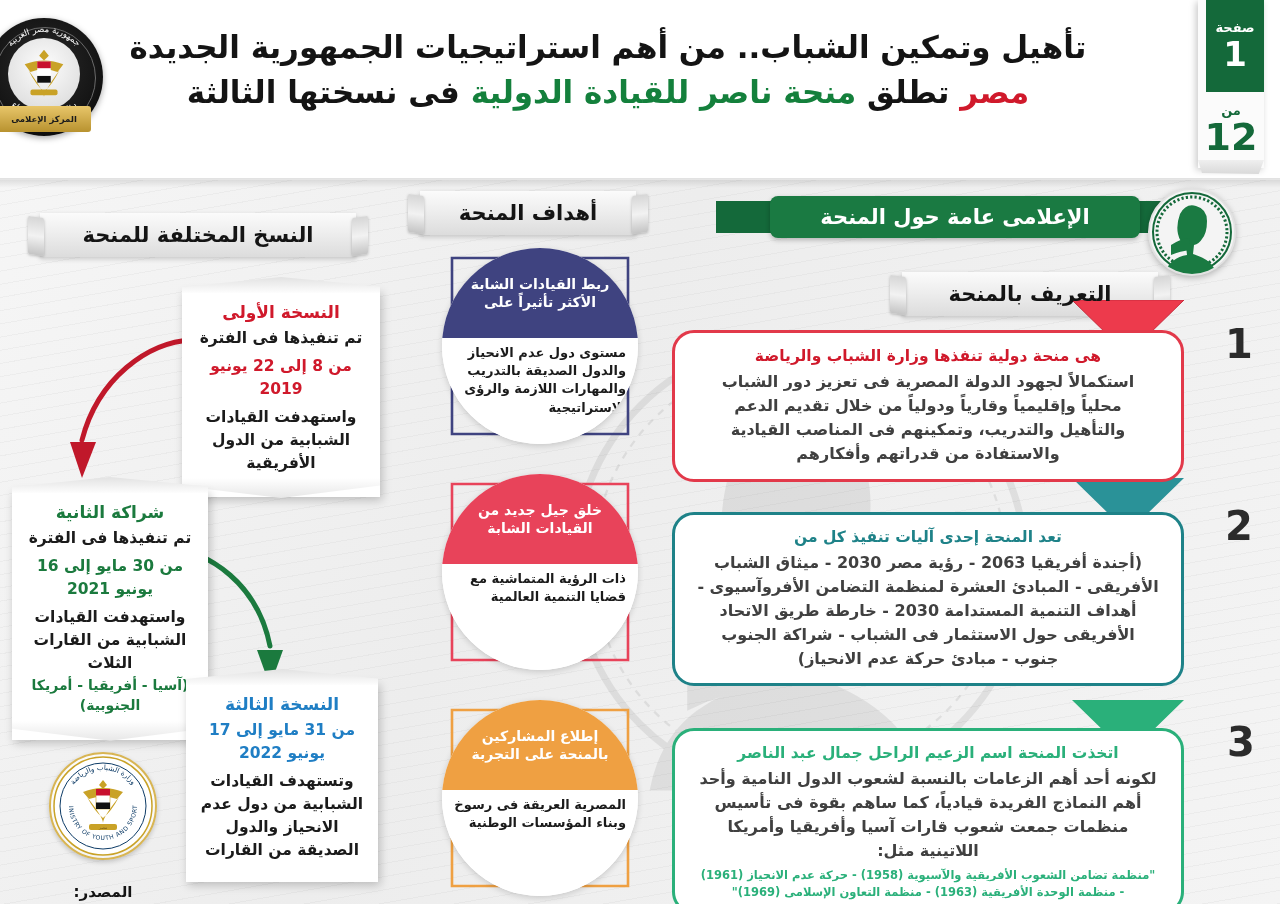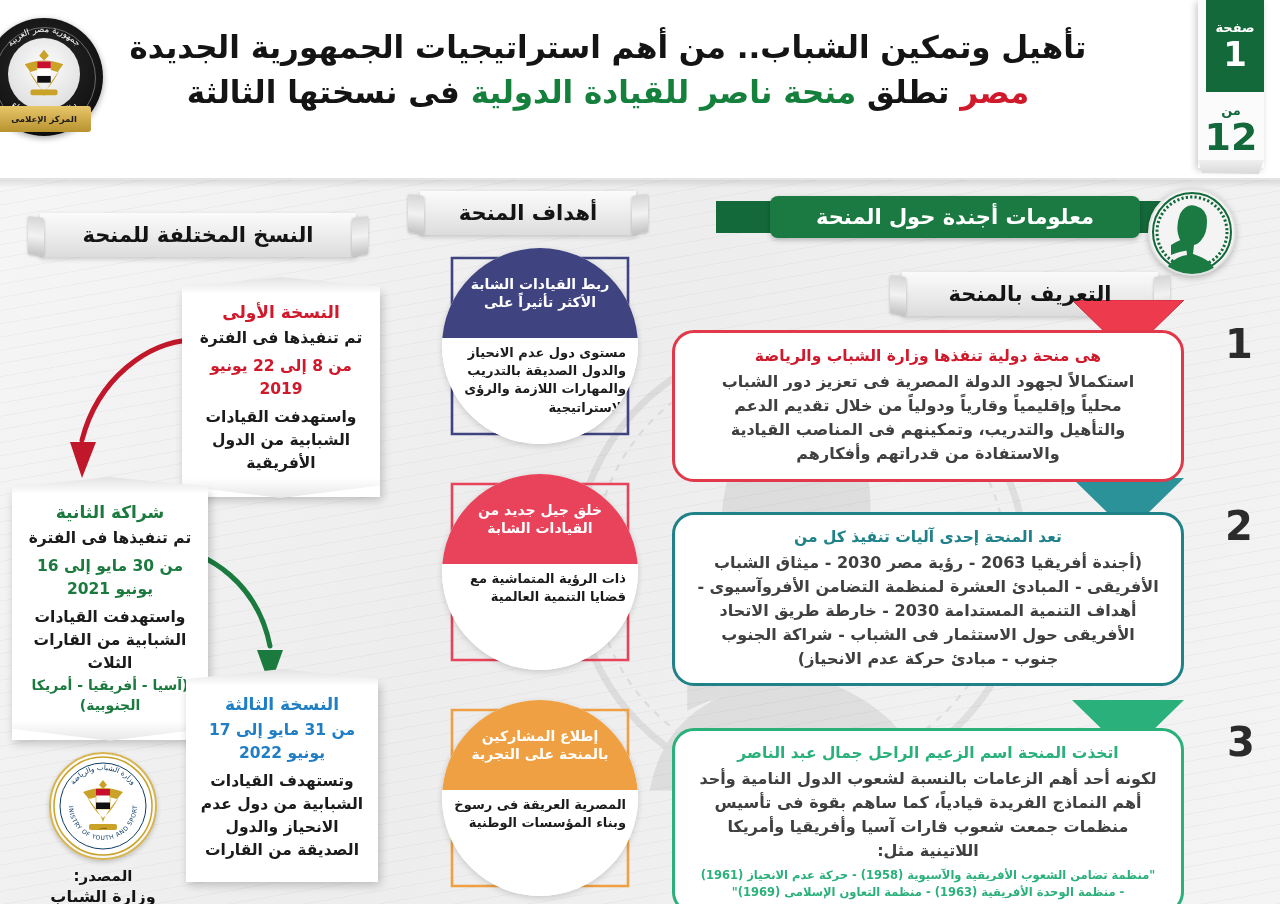--- a/index.html
+++ b/index.html
@@ -149,21 +149,21 @@
 
   
   .arrow-svg{position:absolute;}
 
   
   .source{position:absolute;left:28px;top:752px;width:150px;text-align:center;}
   .src-logo{width:104px;height:104px;margin:0 auto;border-radius:50%;
     background:radial-gradient(circle at 50% 38%,#ffffff 0%,#fafafa 62%,#ededed 100%);
     border:2px solid #d8b553;box-shadow:0 2px 5px rgba(0,0,0,.2);position:relative;overflow:hidden;}
   .src-logo svg{width:104px;height:104px;}
-  .src-label{font-size:15px;font-weight:700;color:#141414;margin-top:6px;line-height:1.35;}
+  .src-label{font-size:15px;font-weight:700;color:#141414;margin-top:22px;line-height:1.35;}
   .src-value{font-size:16px;font-weight:700;color:#141414;line-height:1.35;}
 
   .eagle svg{display:block;}
 </style>
 </head>
 <body>
 
 <div class="stage">
 
   <div class="watermark">
@@ -225,21 +225,21 @@
     </div>
     <div class="pb-bot">
       <div class="pb-lbl">من</div>
       <div class="pb-num">12</div>
     </div>
     <div class="pb-fold"></div>
   </div>
 
   <div class="greenbar"></div>
   <div class="greenbar-pill">
-    <span>معلومات أجندة حول المنحة</span>
+    <span>الإعلامى عامة حول المنحة</span>
   </div>
   <div class="nasser-medal">
     <svg viewBox="0 0 84 84" xmlns="http://www.w3.org/2000/svg">
       <circle cx="42" cy="42" r="39" fill="none" stroke="#14693a" stroke-width="2"></circle>
       <circle cx="42" cy="42" r="35" fill="none" stroke="#14693a" stroke-width="3" stroke-dasharray="2.2 2.2"></circle>
       <path d="M30 24 q6 -11 16 -8 q11 3 11 15 q0 12 -5 18 q-3 5 -8 6 l-1 9 q10 3 16 8 q6 5 8 14 H14 q2 -10 9 -15 q6 -5 14 -6 l-1 -9 q-6 -3 -8 -12 q-2 -9 2 -20z" fill="#1a7a42"></path>
       <path d="M21 55 q9 -6 18 -7 l2 12 q-11 1 -20 5z" fill="#1a7a42"></path>
     </svg>
   </div>
 

